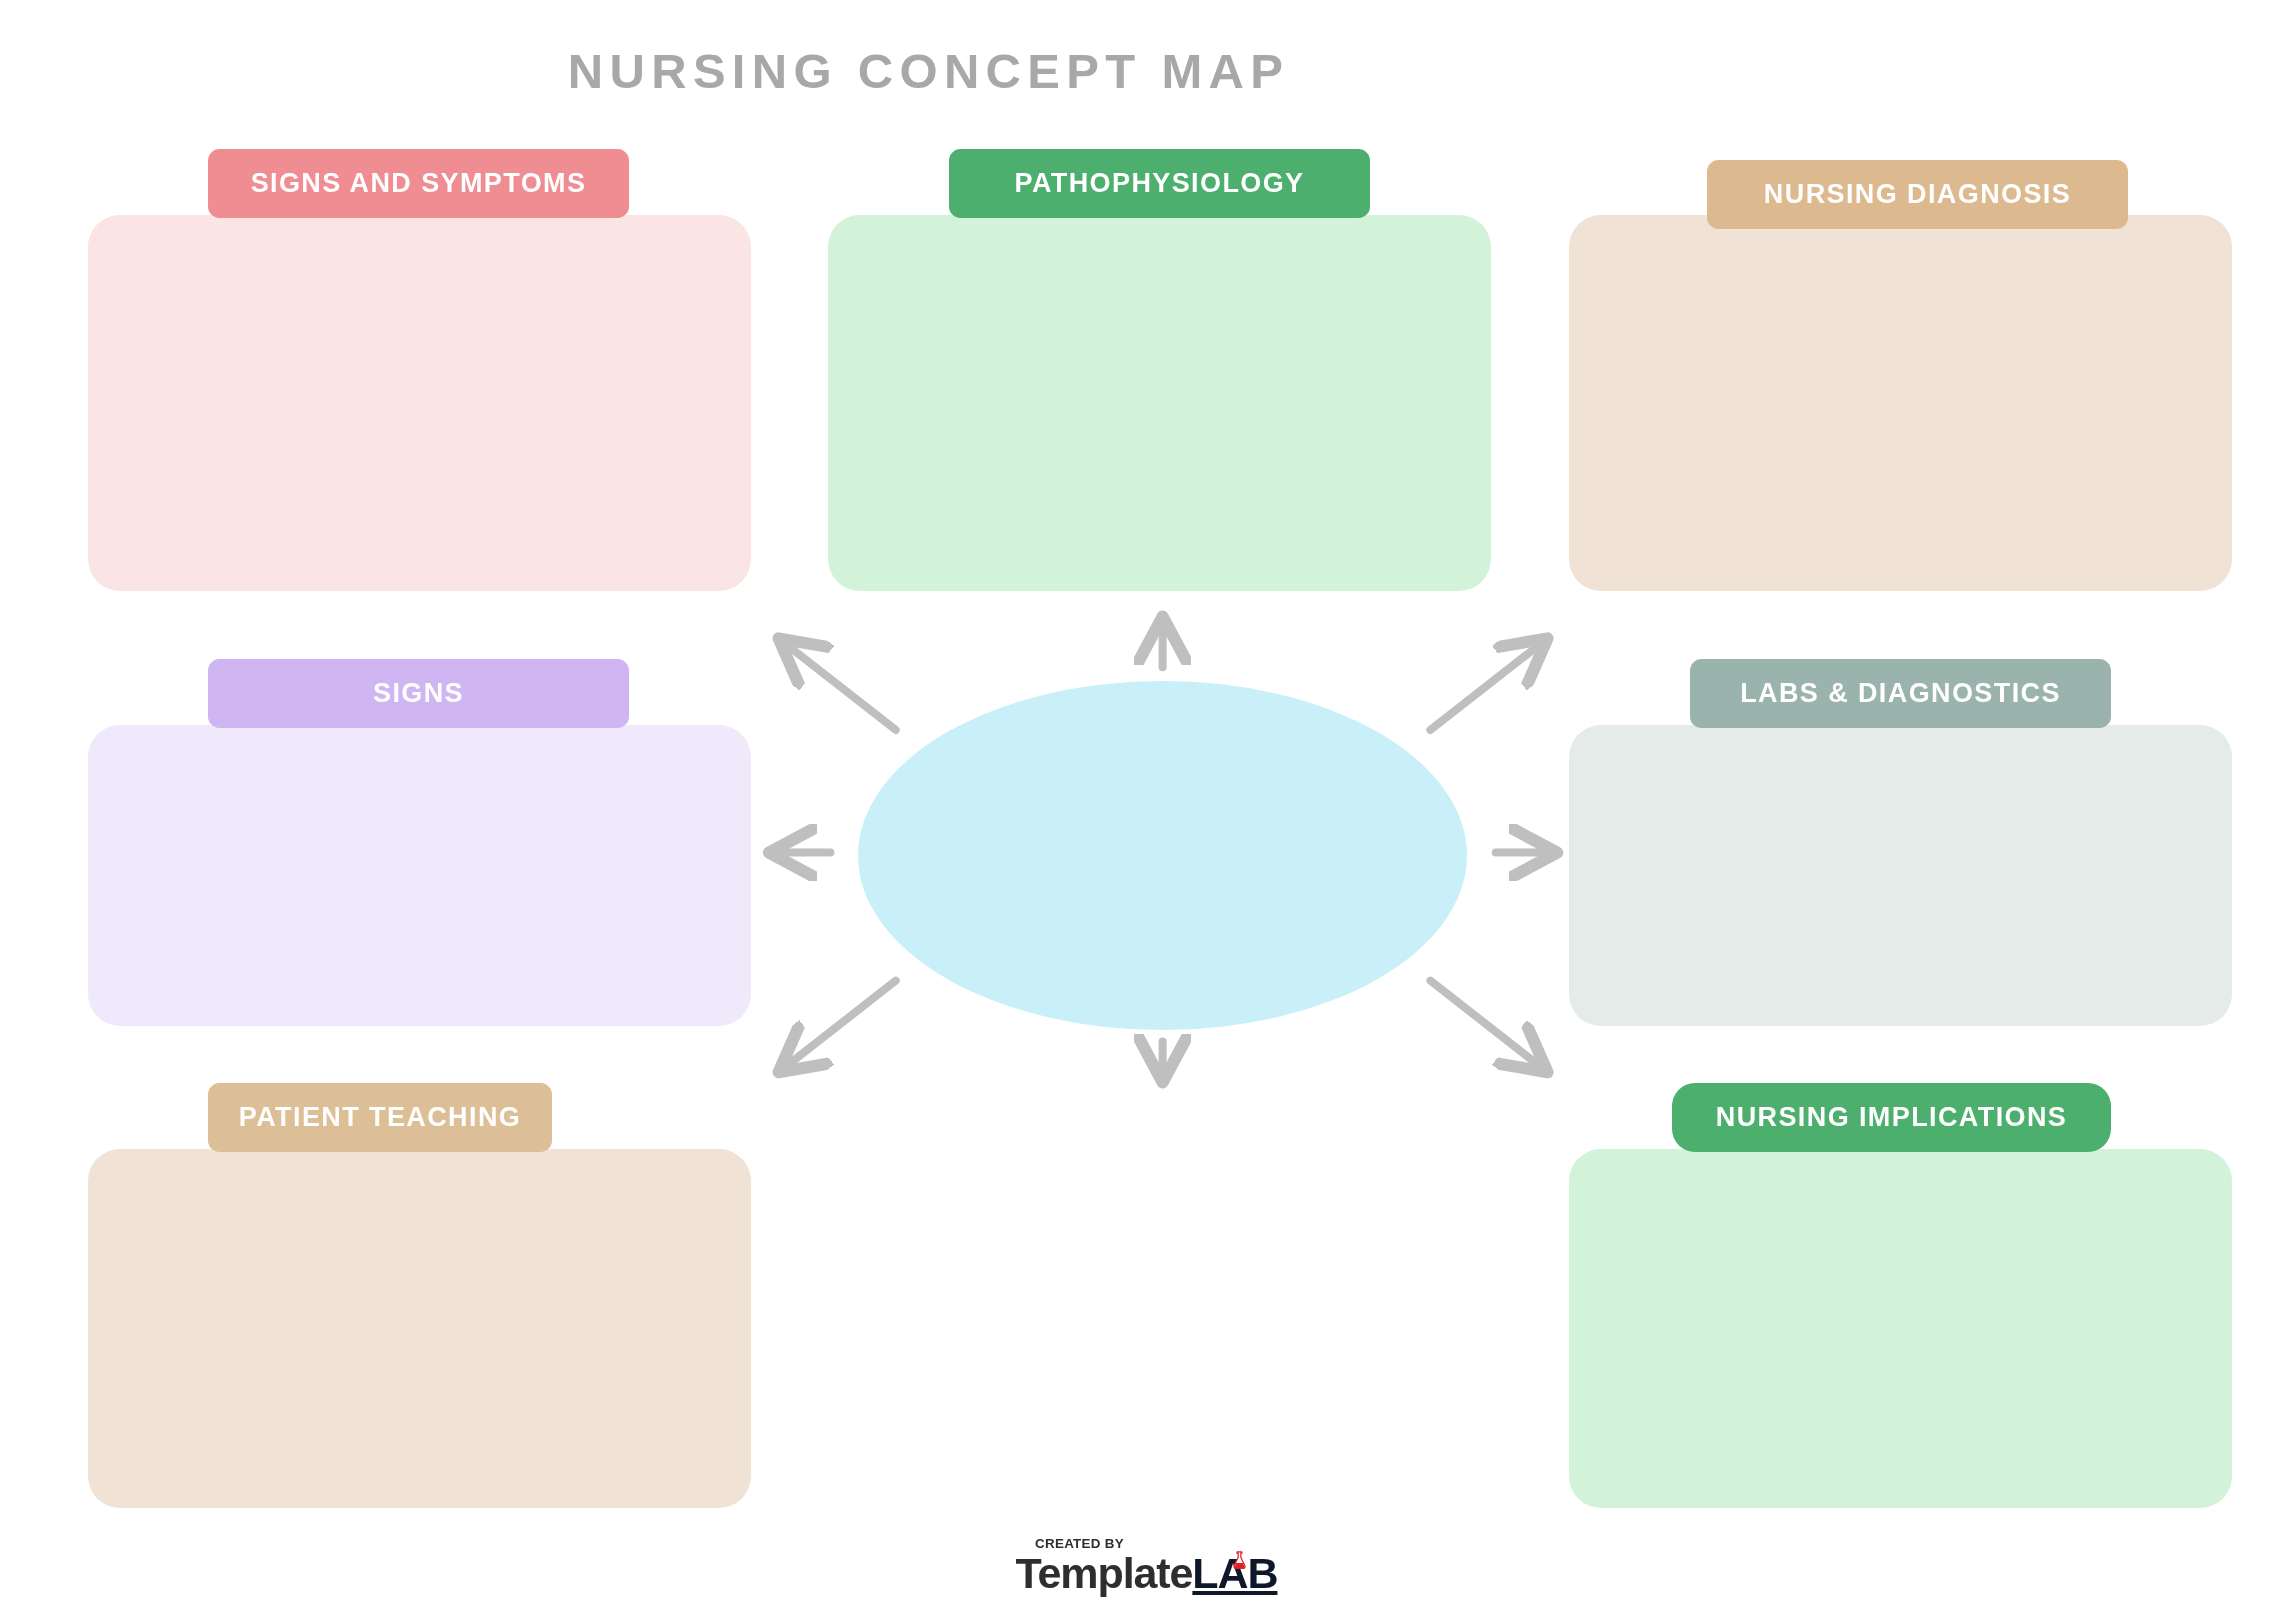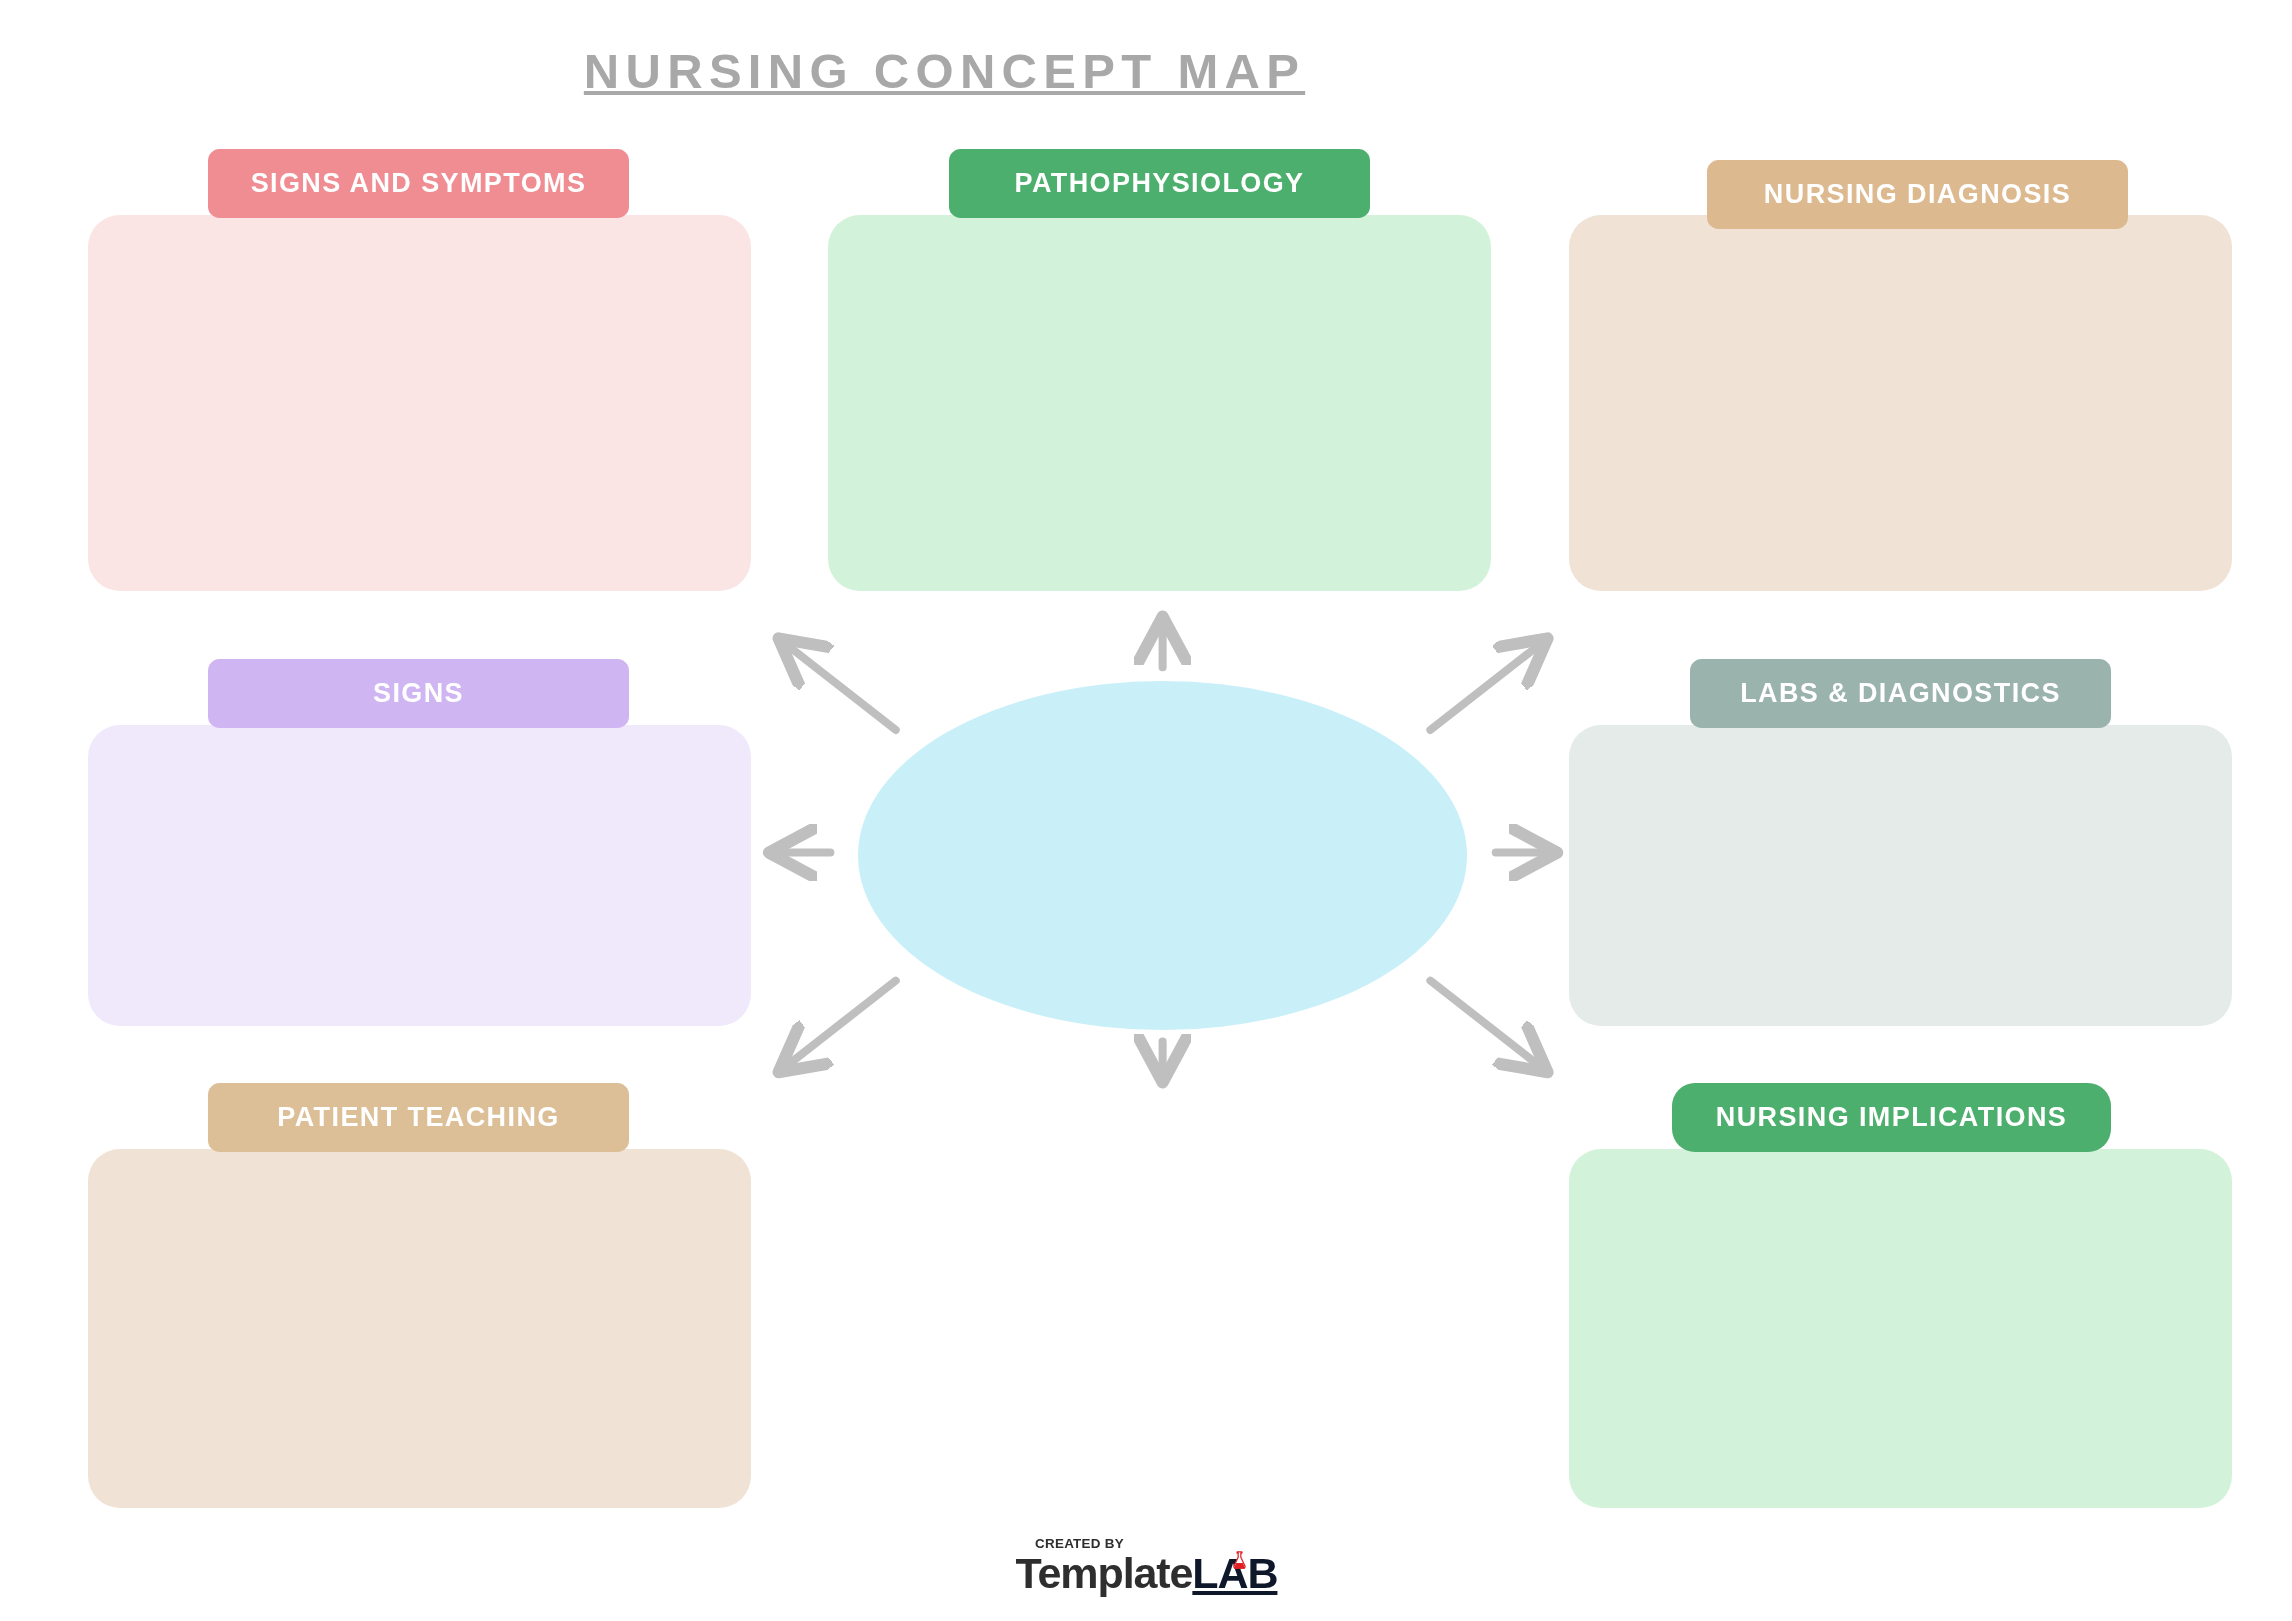--- a/index.html
+++ b/index.html
@@ -16,29 +16,28 @@
     position: relative;
     width: 2293px;
     height: 1621px;
     background: #ffffff;
   }
 
   
   #page-title {
     position: absolute;
     top: 43px;
-    left: 16px;
+    left: 0;
     width: 1857px;
     text-align: center;
     font-size: 49px;
     font-weight: bold;
     letter-spacing: 6.3px;
     color: #a8a8a8;
     white-space: nowrap;
-    text-decoration: underline;
   }
 
   
   .card {
     position: absolute;
   }
 
   .card-body {
     position: absolute;
     left: 0;
@@ -166,21 +165,21 @@
     <div class="card-label" style="left:120px; width:421px; background:#cfb6f2;">SIGNS</div>
   </div>
 
   <div class="card" style="left:1569px; top:659px; width:663px; height:367px;">
     <div class="card-body" style="background:#e4ebe8;"></div>
     <div class="card-label" style="left:121px; width:421px; background:#9bb3ad;">LABS &amp; DIAGNOSTICS</div>
   </div>
 
   <div class="card" style="left:88px; top:1083px; width:663px; height:425px;">
     <div class="card-body" style="background:#f0e3d5;"></div>
-    <div class="card-label" style="left:120px; width:421px; background:#ddbf97;">PATIENT TEACHING</div>
+    <div class="card-label" style="left:120px; width:344px; background:#ddbf97;">PATIENT TEACHING</div>
   </div>
 
 
   <div class="card" style="left:1569px; top:1083px; width:663px; height:425px;">
     <div class="card-body" style="background:#d3f2da;"></div>
     <div class="card-label" style="left:103px; width:439px; background:#4caf6e;border-radius:23px;">NURSING IMPLICATIONS</div>
   </div>
 
   <div id="footer-logo">
     <span id="created-by">CREATED BY</span>

